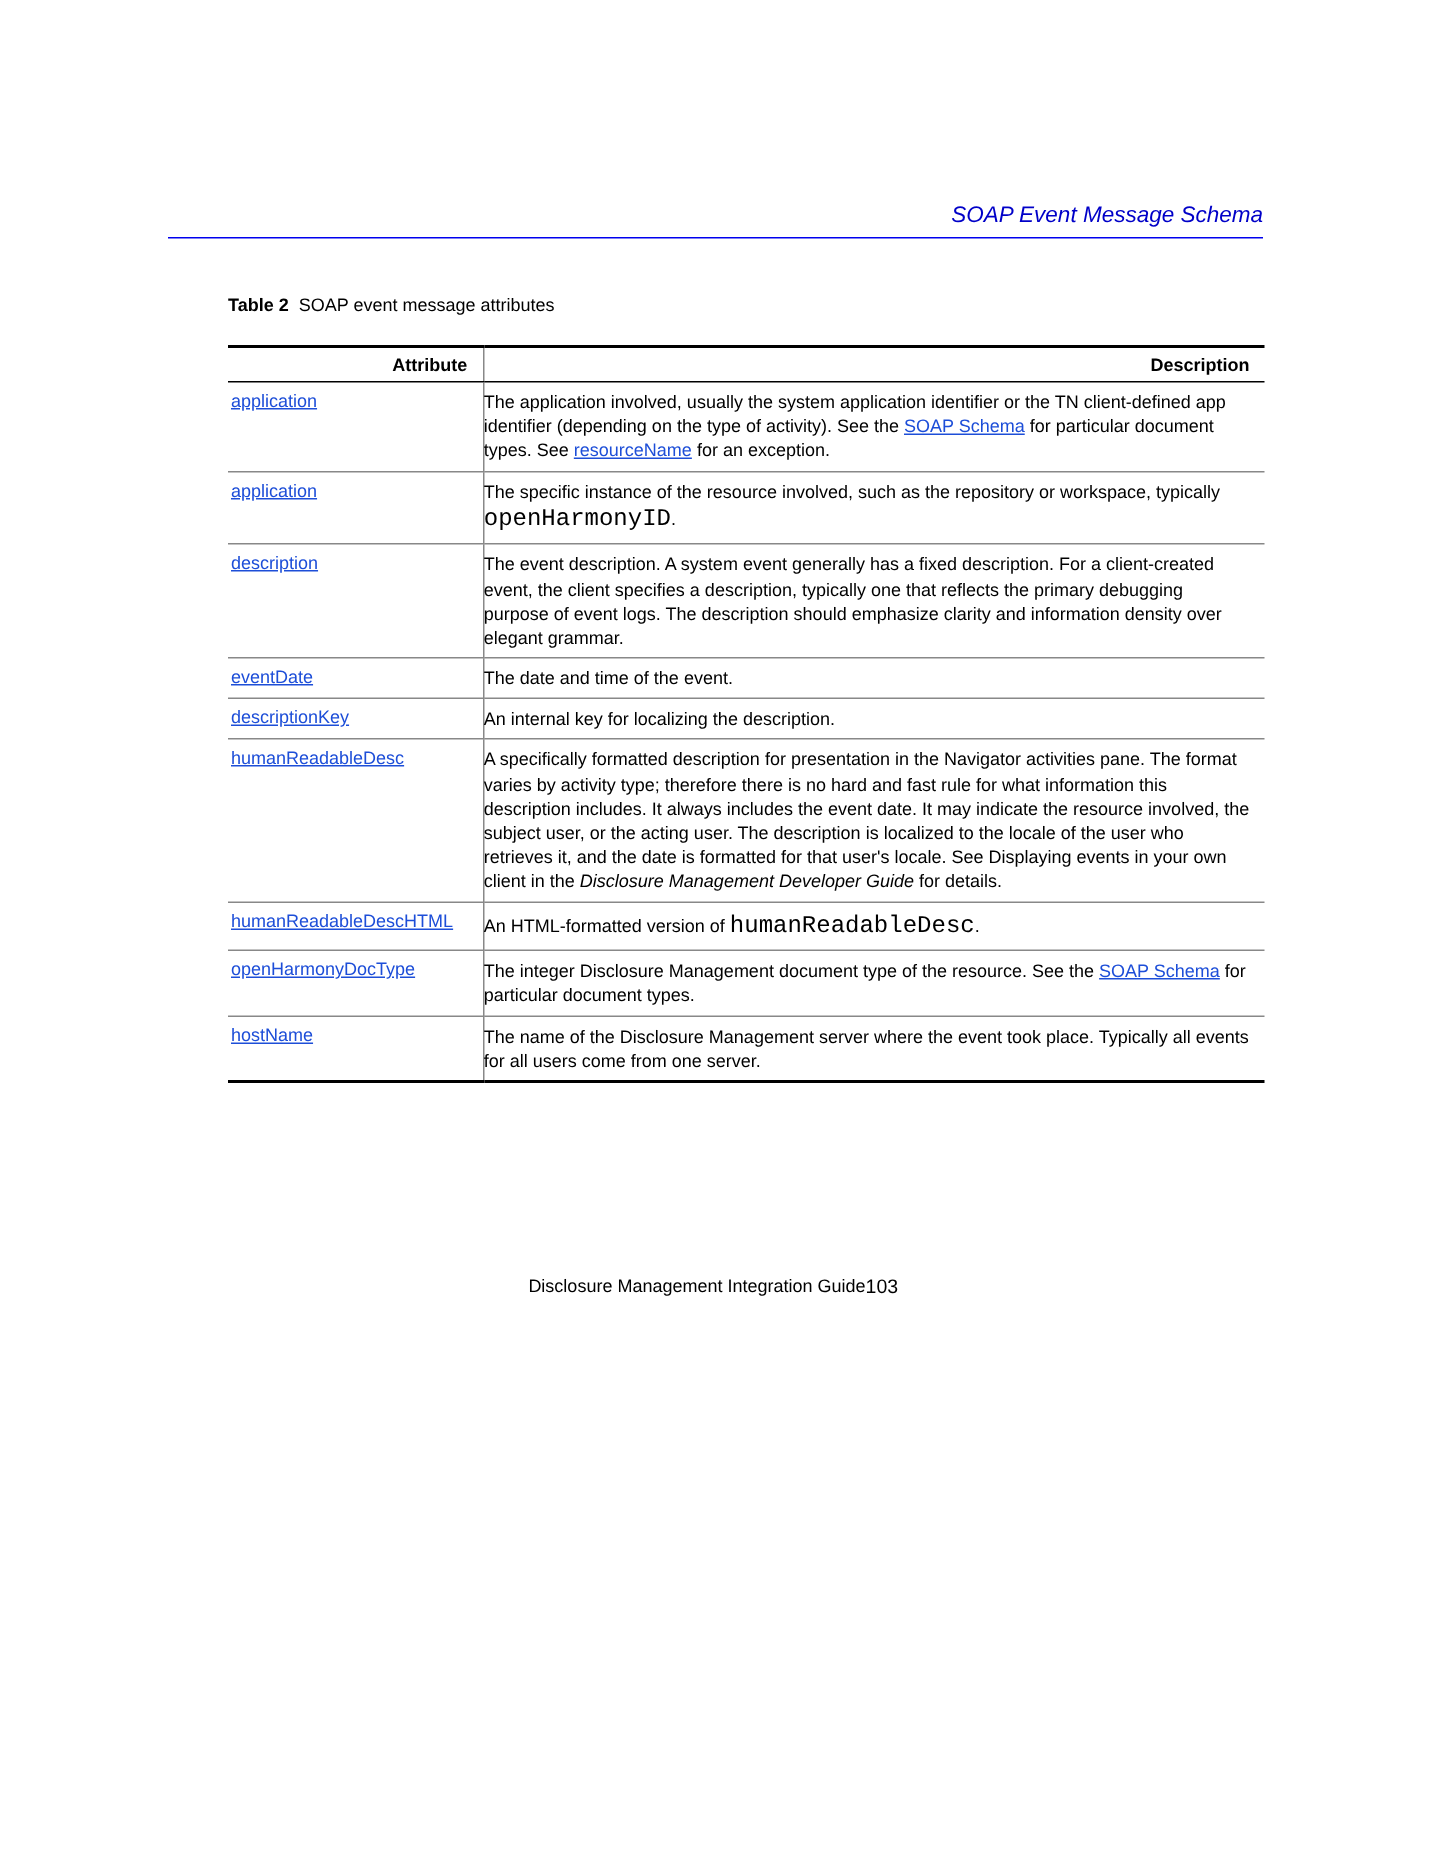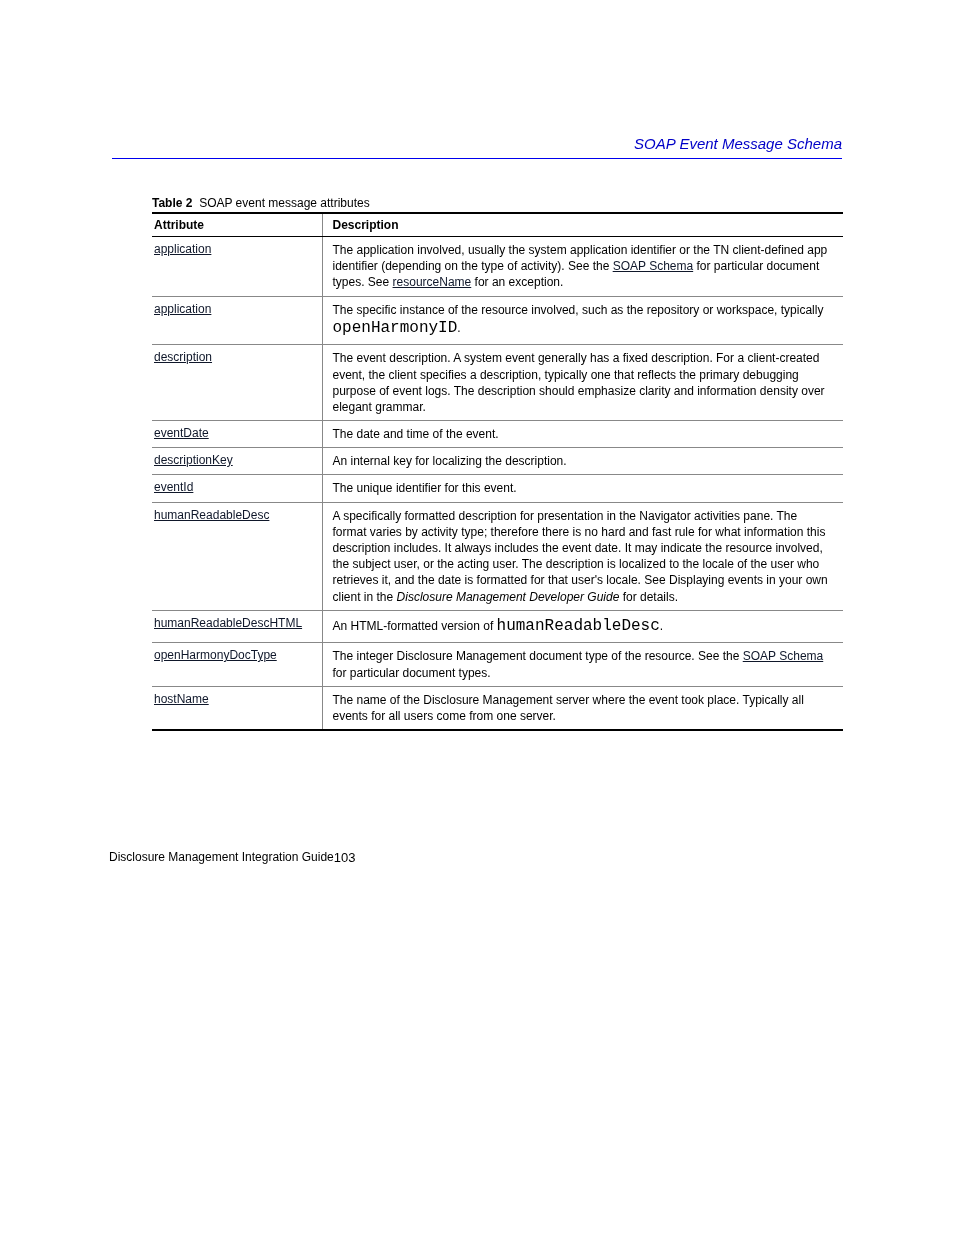--- a/index.html
+++ b/index.html
@@ -3,34 +3,34 @@
 <meta charset="utf-8">
 <style>
   * { box-sizing: border-box; margin: 0; padding: 0; }
   html, body { width: 954px; height: 1235px; background: #fff; font-family: "Times New Roman", Times, serif; color: #000; }
   .page { position: relative; width: 954px; height: 937px; padding: 0 112px; }
   .topbar { position: absolute; top: 135px; left: 112px; right: 112px; display: flex; justify-content: flex-end; }
   .topbar-title { font-family: Arial, Helvetica, sans-serif; font-style: italic; font-size: 15px; color: #0000c8; }
   .rule { position: absolute; top: 158px; left: 112px; right: 112px; border-top: 1px solid #0000ee; }
   .content { position: absolute; top: 196px; left: 112px; right: 112px; }
   .intro { font-family: Arial, Helvetica, sans-serif; font-size: 13.8px; line-height: 1.27; margin-bottom: 14px; }
-  .table-caption { font-family: Arial, Helvetica, sans-serif; font-size: 12px; margin: 0 0 2px 40px; }
+  .table-caption { font-family: Arial, Helvetica, sans-serif; font-size: 12px; margin: 0 0 20px 40px; }
   .tnum { font-weight: bold; }
   table.attrs { border-collapse: collapse; width: 691px; margin-left: 40px; }
   table.attrs thead tr:first-child th { border-top: 2px solid #000; }
-  table.attrs thead th { font-family: Arial, Helvetica, sans-serif; font-size: 12px; font-weight: bold; text-align: left; padding: 4px 10px 4px 0; border-bottom: 1px solid #000; }
+  table.attrs thead th { font-family: Arial, Helvetica, sans-serif; font-size: 12px; font-weight: bold; text-align: right; padding: 4px 10px 4px 0; border-bottom: 1px solid #000; }
   table.attrs tbody td { font-family: Arial, Helvetica, sans-serif; font-size: 12px; vertical-align: top; padding: 5px 10px 5px 0; border-bottom: 0.5px solid #888; }
   table.attrs tbody tr:last-child td { border-bottom: 2px solid #000; }
   table.attrs td.col-attr { width: 170px; border-right: 0.5px solid #888; padding-left: 2px; }
-  table.attrs td.col-desc { width: 521px; padding-left: 10px; line-height: 1.35; }
+  table.attrs td.col-desc { width: 521px; padding-left: 0; line-height: 1.35; }
   table.attrs th.col-attr { width: 170px; border-right: 0.5px solid #888; padding-left: 2px; }
   table.attrs th.col-desc { width: 521px; padding-left: 10px; }
-  a.xref { color: #0f172a; text-decoration: underline; }
+  a.xref { color: #1d4ed8; text-decoration: underline; }
   .mono { font-family: "Courier New", Courier, monospace; font-size: 16px; }
-  .footer { position: absolute; bottom: 72px; left: 109px; right: 112px; display: flex; justify-content: flex-start; font-family: Arial, Helvetica, sans-serif; font-size: 12px; }
+  .footer { position: absolute; bottom: 72px; left: 109px; right: 112px; display: flex; justify-content: center; font-family: Arial, Helvetica, sans-serif; font-size: 12px; }
   .page-num { font-family: Arial, Helvetica, sans-serif; font-size: 13px; }
 </style>
 </head>
 <body>
 <div class="page">
 
   <div class="topbar">
     <div class="topbar-title">SOAP Event Message Schema</div>
   </div>
   <div class="rule"></div>
@@ -63,24 +63,20 @@
           </tr>
           <tr>
             <td class="col-attr"><a class="xref" href="#">eventDate</a></td>
             <td class="col-desc">The date and time of the event.</td>
           </tr>
           <tr>
             <td class="col-attr"><a class="xref" href="#">descriptionKey</a></td>
             <td class="col-desc">An internal key for localizing the description.</td>
           </tr>
           <tr>
-            <td class="col-attr"><a class="xref" href="#">eventId</a></td>
-            <td class="col-desc">The unique identifier for this event.</td>
-          </tr>
-          <tr>
             <td class="col-attr"><a class="xref" href="#">humanReadableDesc</a></td>
             <td class="col-desc">A specifically formatted description for presentation in the Navigator activities pane. The format varies by activity type; therefore there is no hard and fast rule for what information this description includes. It always includes the event date. It may indicate the resource involved, the subject user, or the acting user. The description is localized to the locale of the user who retrieves it, and the date is formatted for that user's locale. See Displaying events in your own client in the <i>Disclosure Management Developer Guide</i> for details.</td>
           </tr>
           <tr>
             <td class="col-attr"><a class="xref" href="#">humanReadableDescHTML</a></td>
             <td class="col-desc">An HTML-formatted version of <span class="mono">humanReadableDesc</span>.</td>
           </tr>
           <tr>
             <td class="col-attr"><a class="xref" href="#">openHarmonyDocType</a></td>
             <td class="col-desc">The integer Disclosure Management document type of the resource. See the <a class="xref" href="#">SOAP Schema</a> for particular document types.</td>

